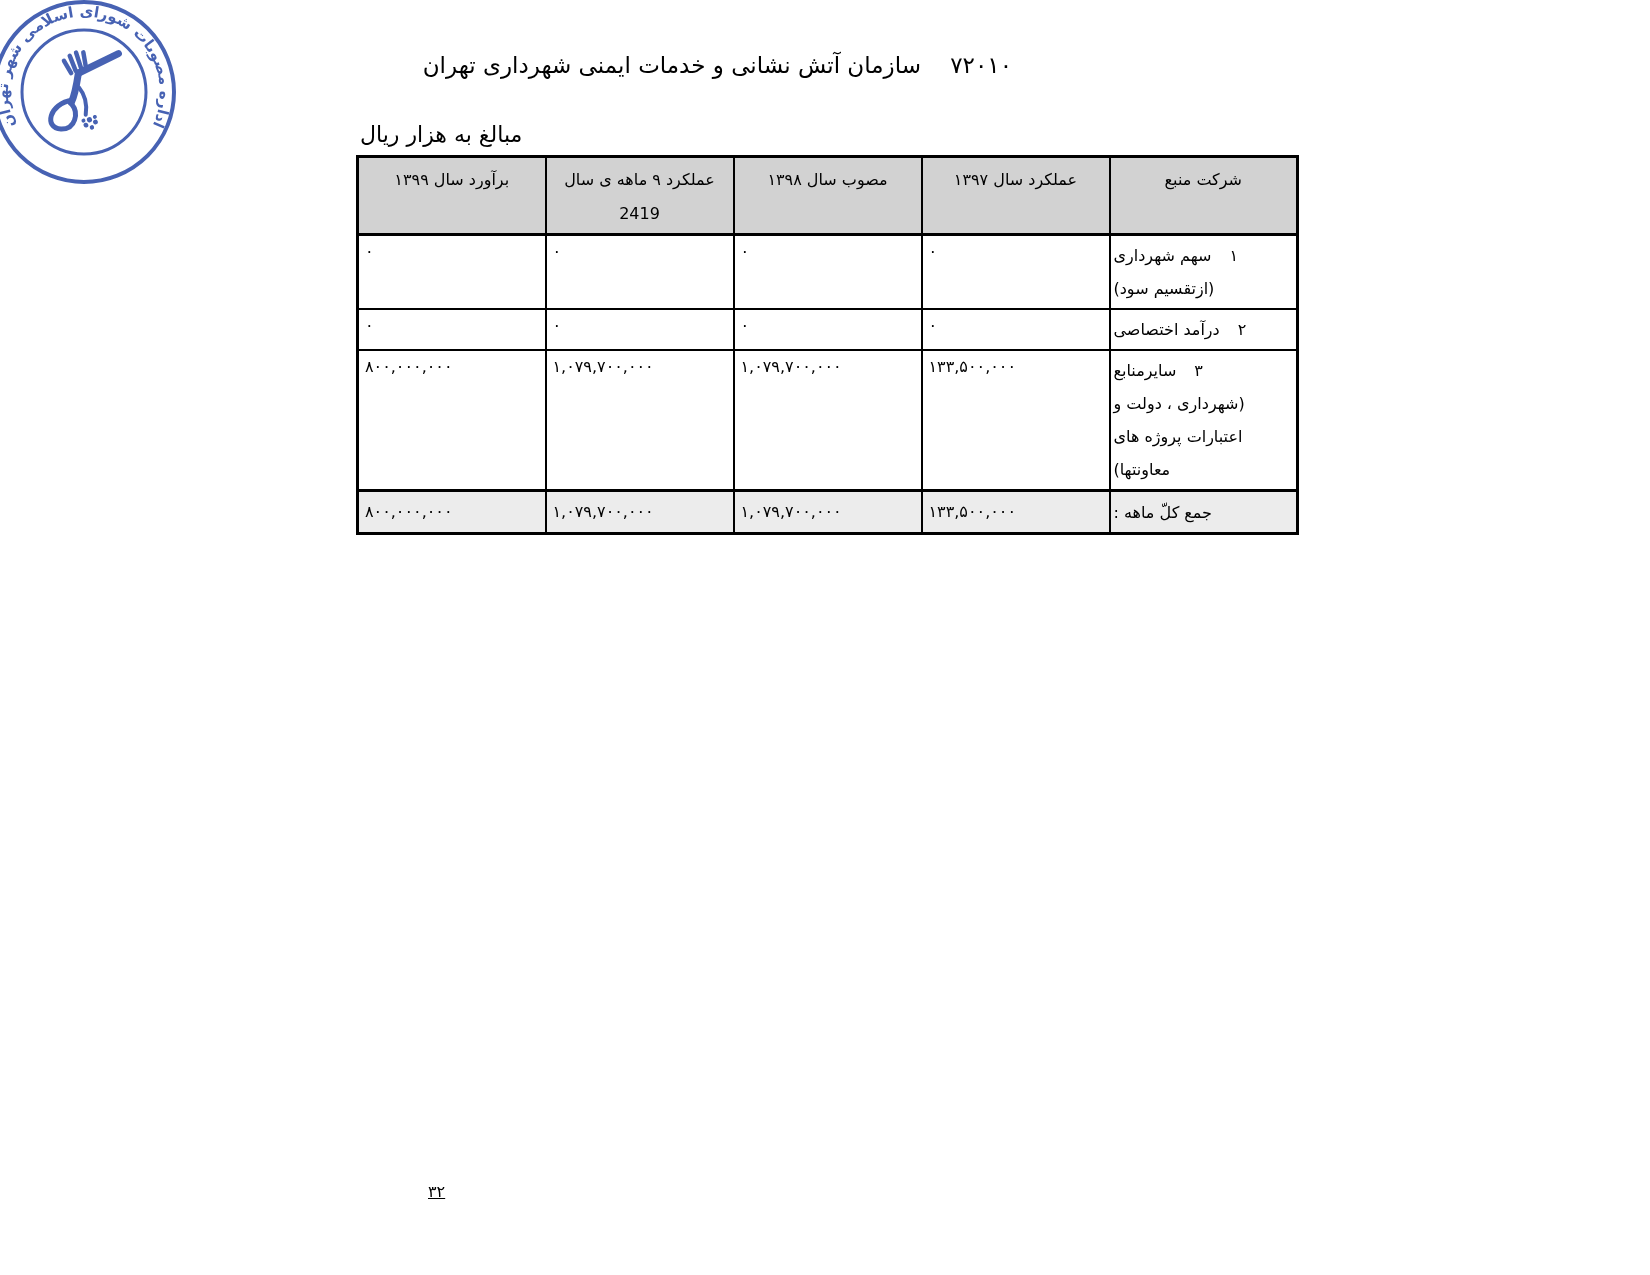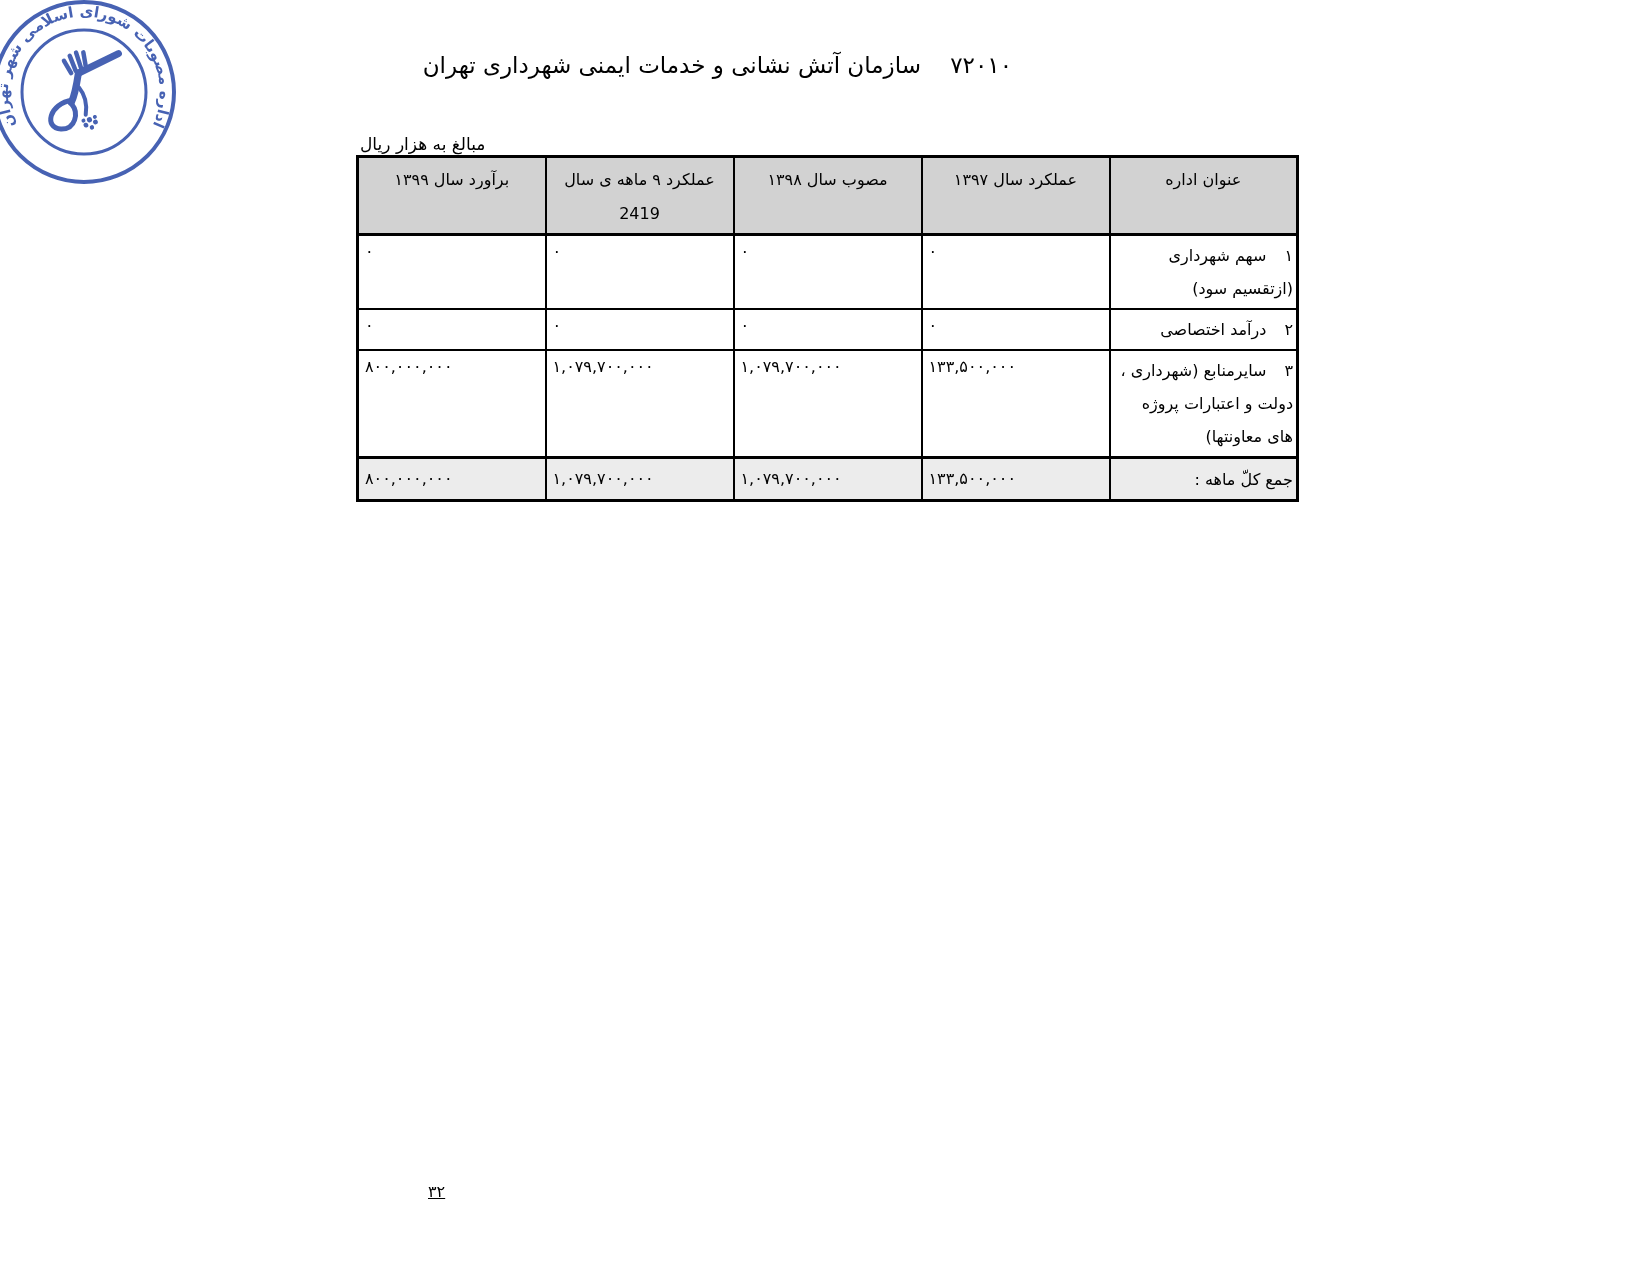--- a/index.html
+++ b/index.html
@@ -18,21 +18,21 @@
   }
   
   .doc-header{
     position:absolute;top:44px;right:638px;
     direction:rtl;text-align:right;
     font-size:23px;line-height:42px;
     white-space:nowrap;
   }
   .unit-note{
     position:absolute;left:360px;top:122px;
-    direction:rtl;font-size:17px;margin-top:12px;
+    direction:rtl;font-size:22px;
   }
   
   .budget-table{
     position:absolute;left:356px;top:155px;
     width:940px;border-collapse:collapse;
     table-layout:fixed;
     direction:rtl;
     font-size:16px;
     border:3px solid #000;
   }
@@ -50,22 +50,22 @@
     line-height:34px;
     border-bottom:3px solid #000;
   }
   .cell-num{
     direction:ltr;
     text-align:left;
     padding:6px 6px 2px 6px;
     line-height:1.3;
   }
   .cell-label{
-    text-align:right;
-    padding:3px 3px 3px 3px;
+    text-align:left;
+    padding:3px 21px 3px 3px;
     line-height:33px;
   }
   .rownum{padding-left:18px;}
   tr.r-head{height:75px;}
   tr.r1{height:70px;}
   tr.r2{height:40px;}
   tr.r3{height:97px;}
   tr.r-total{height:43px;}
   tr.r-total td{
     background:#ececec;
@@ -124,21 +124,21 @@
 <table class="budget-table" dir="rtl">
   <colgroup>
       <col>
       <col>
       <col>
       <col>
       <col>
     </colgroup>
   <thead>
     <tr class="r-head">
-      <th>عنوان اداره</th>
+      <th>شرکت منبع</th>
       <th>عملکرد سال ۱۳۹۷</th>
       <th>مصوب سال ۱۳۹۸</th>
       <th>عملکرد ۹ ماهه ی سال 2419</th>
       <th>برآورد سال ۱۳۹۹</th>
     </tr>
   </thead>
   <tbody>
     <tr class="r1">
       <td class="cell-label"><span class="rownum">۱</span><span>سهم شهرداری (ازتقسیم سود)</span></td>
       <td class="cell-num">۰</td>

